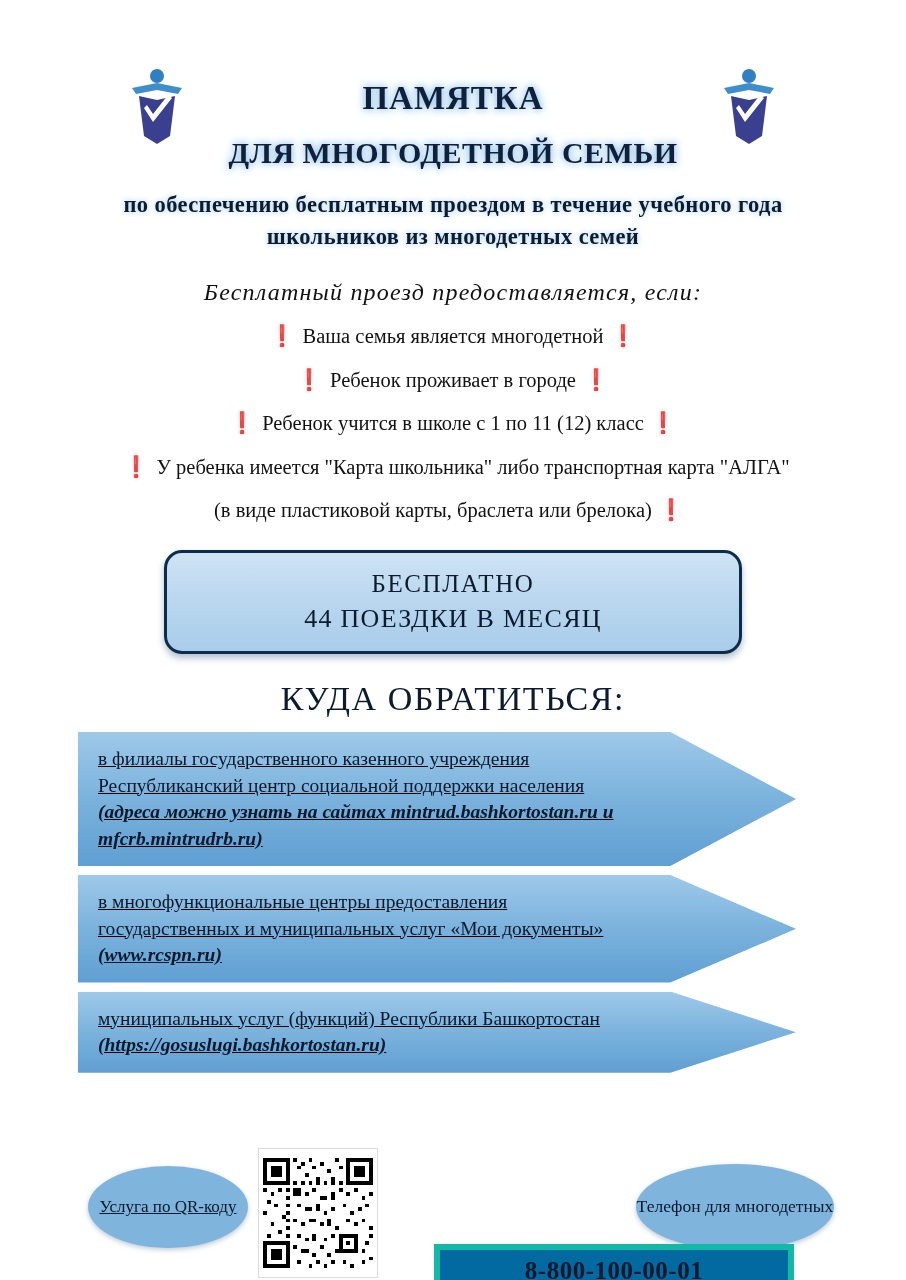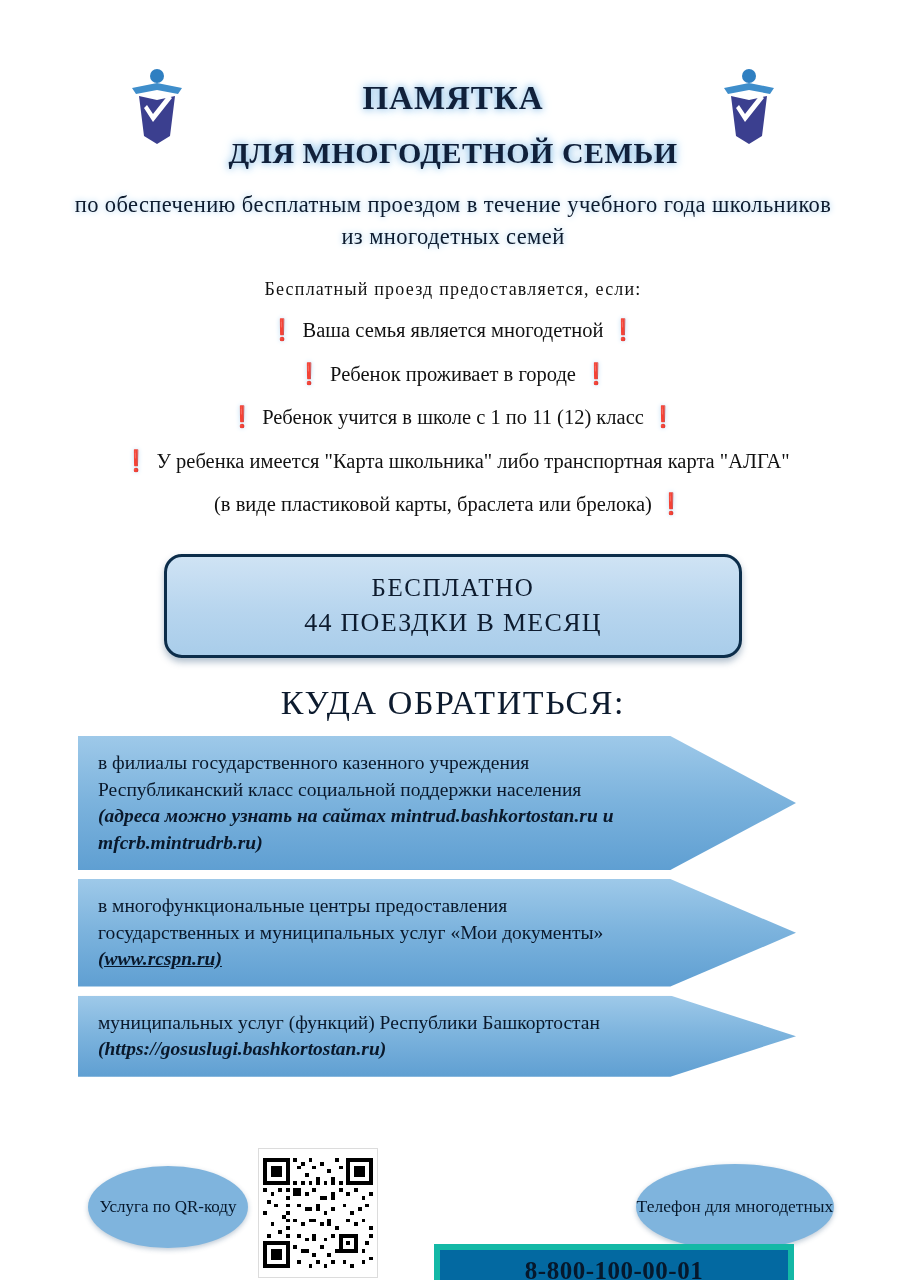--- a/index.html
+++ b/index.html
@@ -53,34 +53,35 @@
     font-size: 30px;
     font-weight: bold;
     letter-spacing: 0.5px;
     color: #10203a;
     text-shadow: 0 0 7px #8fc0e8, 0 0 12px #a9d2f0;
   }
   .t3 {
     margin: 19px auto 0 auto;
     width: 760px;
     font-size: 22.5px;
-    font-weight: normal;
+    font-weight: bold;
     line-height: 1.42;
     letter-spacing: 0.4px;
     color: #0d1b2e;
     text-shadow: 0 0 6px #9ccaec;
   }
 
   
   .cond-head {
     margin-top: 26px;
     text-align: center;
-    font-size: 18px;
+    font-size: 24px;
     letter-spacing: 1.2px;
     color: #111;
+    font-style: italic;
   }
   .cond-list {
     margin-top: 12px;
   }
   .cond {
     text-align: center;
     font-size: 20.5px;
     line-height: 1.25;
     margin-top: 17px;
     color: #111;
@@ -89,21 +90,21 @@
   .bang {
     color: #2f7fc1;
     font-weight: bold;
     font-size: 21px;
     padding: 0 7px;
     text-shadow: 0 0 5px #bcdcf4;
   }
 
   
   .badge-wrap {
-    margin-top: 36px;
+    margin-top: 26px;
     display: flex;
     justify-content: center;
   }
   .badge {
     width: 572px;
     height: 98px;
     border: 3px solid #0c2d4a;
     border-radius: 18px;
     background: linear-gradient(180deg, #cfe3f4 0%, #b7d5ee 55%, #a9cdea 100%);
     box-shadow: 0 4px 7px rgba(30,70,110,0.35);
@@ -136,20 +137,21 @@
 
   .arrows {
     margin-top: 14px;
     padding-left: 78px;
   }
   .arrow {
     position: relative;
     width: 718px;
     margin-bottom: 9px;
     box-sizing: border-box;
+    text-decoration: underline;
   }
   .arrow-bg {
     position: absolute;
     inset: 0;
     background: linear-gradient(180deg, #9ec9e9 0%, #7cb3dd 48%, #5f9fd2 100%);
     clip-path: polygon(0 0, 82.5% 0, 100% 50%, 82.5% 100%, 0 100%);
     box-shadow: 0 3px 6px rgba(40,80,120,0.3);
   }
   .arrow-inner {
     position: relative;
@@ -187,21 +189,21 @@
     background: #7fb4dd;
     display: flex;
     align-items: center;
     justify-content: center;
     text-align: center;
     font-size: 17px;
     line-height: 1.25;
     color: #06182c;
     box-shadow: 0 2px 5px rgba(40,80,120,0.3);
   }
-  .ellipse.qr   { left: 88px;  top: 30px; }
+  .ellipse.qr   { left: 88px;  top: 30px; text-decoration: underline; }
   .ellipse.tel  { right: 72px; top: 28px; width: 198px; height: 86px; font-size: 17.5px; }
 
   .qrbox {
     position: absolute;
     left: 258px;
     top: 12px;
     width: 120px;
     height: 130px;
     background: #fff;
     border: 1px solid #dcdcdc;
@@ -288,21 +290,21 @@
   </div>
 
   <div class="where-head">КУДА ОБРАТИТЬСЯ:</div>
 
   <div class="arrows">
 
     <div class="arrow">
       <div class="arrow-bg"></div>
       <div class="arrow-inner">
         <div class="arrow-line">в филиалы государственного казенного учреждения</div>
-        <div class="arrow-line">Республиканский класс социальной поддержки населения</div>
+        <div class="arrow-line">Республиканский центр социальной поддержки населения</div>
         <div class="arrow-line ital">(адреса можно узнать на сайтах mintrud.bashkortostan.ru и</div>
         <div class="arrow-line ital">mfcrb.mintrudrb.ru)</div>
       </div>
     </div>
 
     <div class="arrow">
       <div class="arrow-bg"></div>
       <div class="arrow-inner">
         <div class="arrow-line">в многофункциональные центры предоставления</div>
         <div class="arrow-line">государственных и муниципальных услуг «Мои документы»</div>

